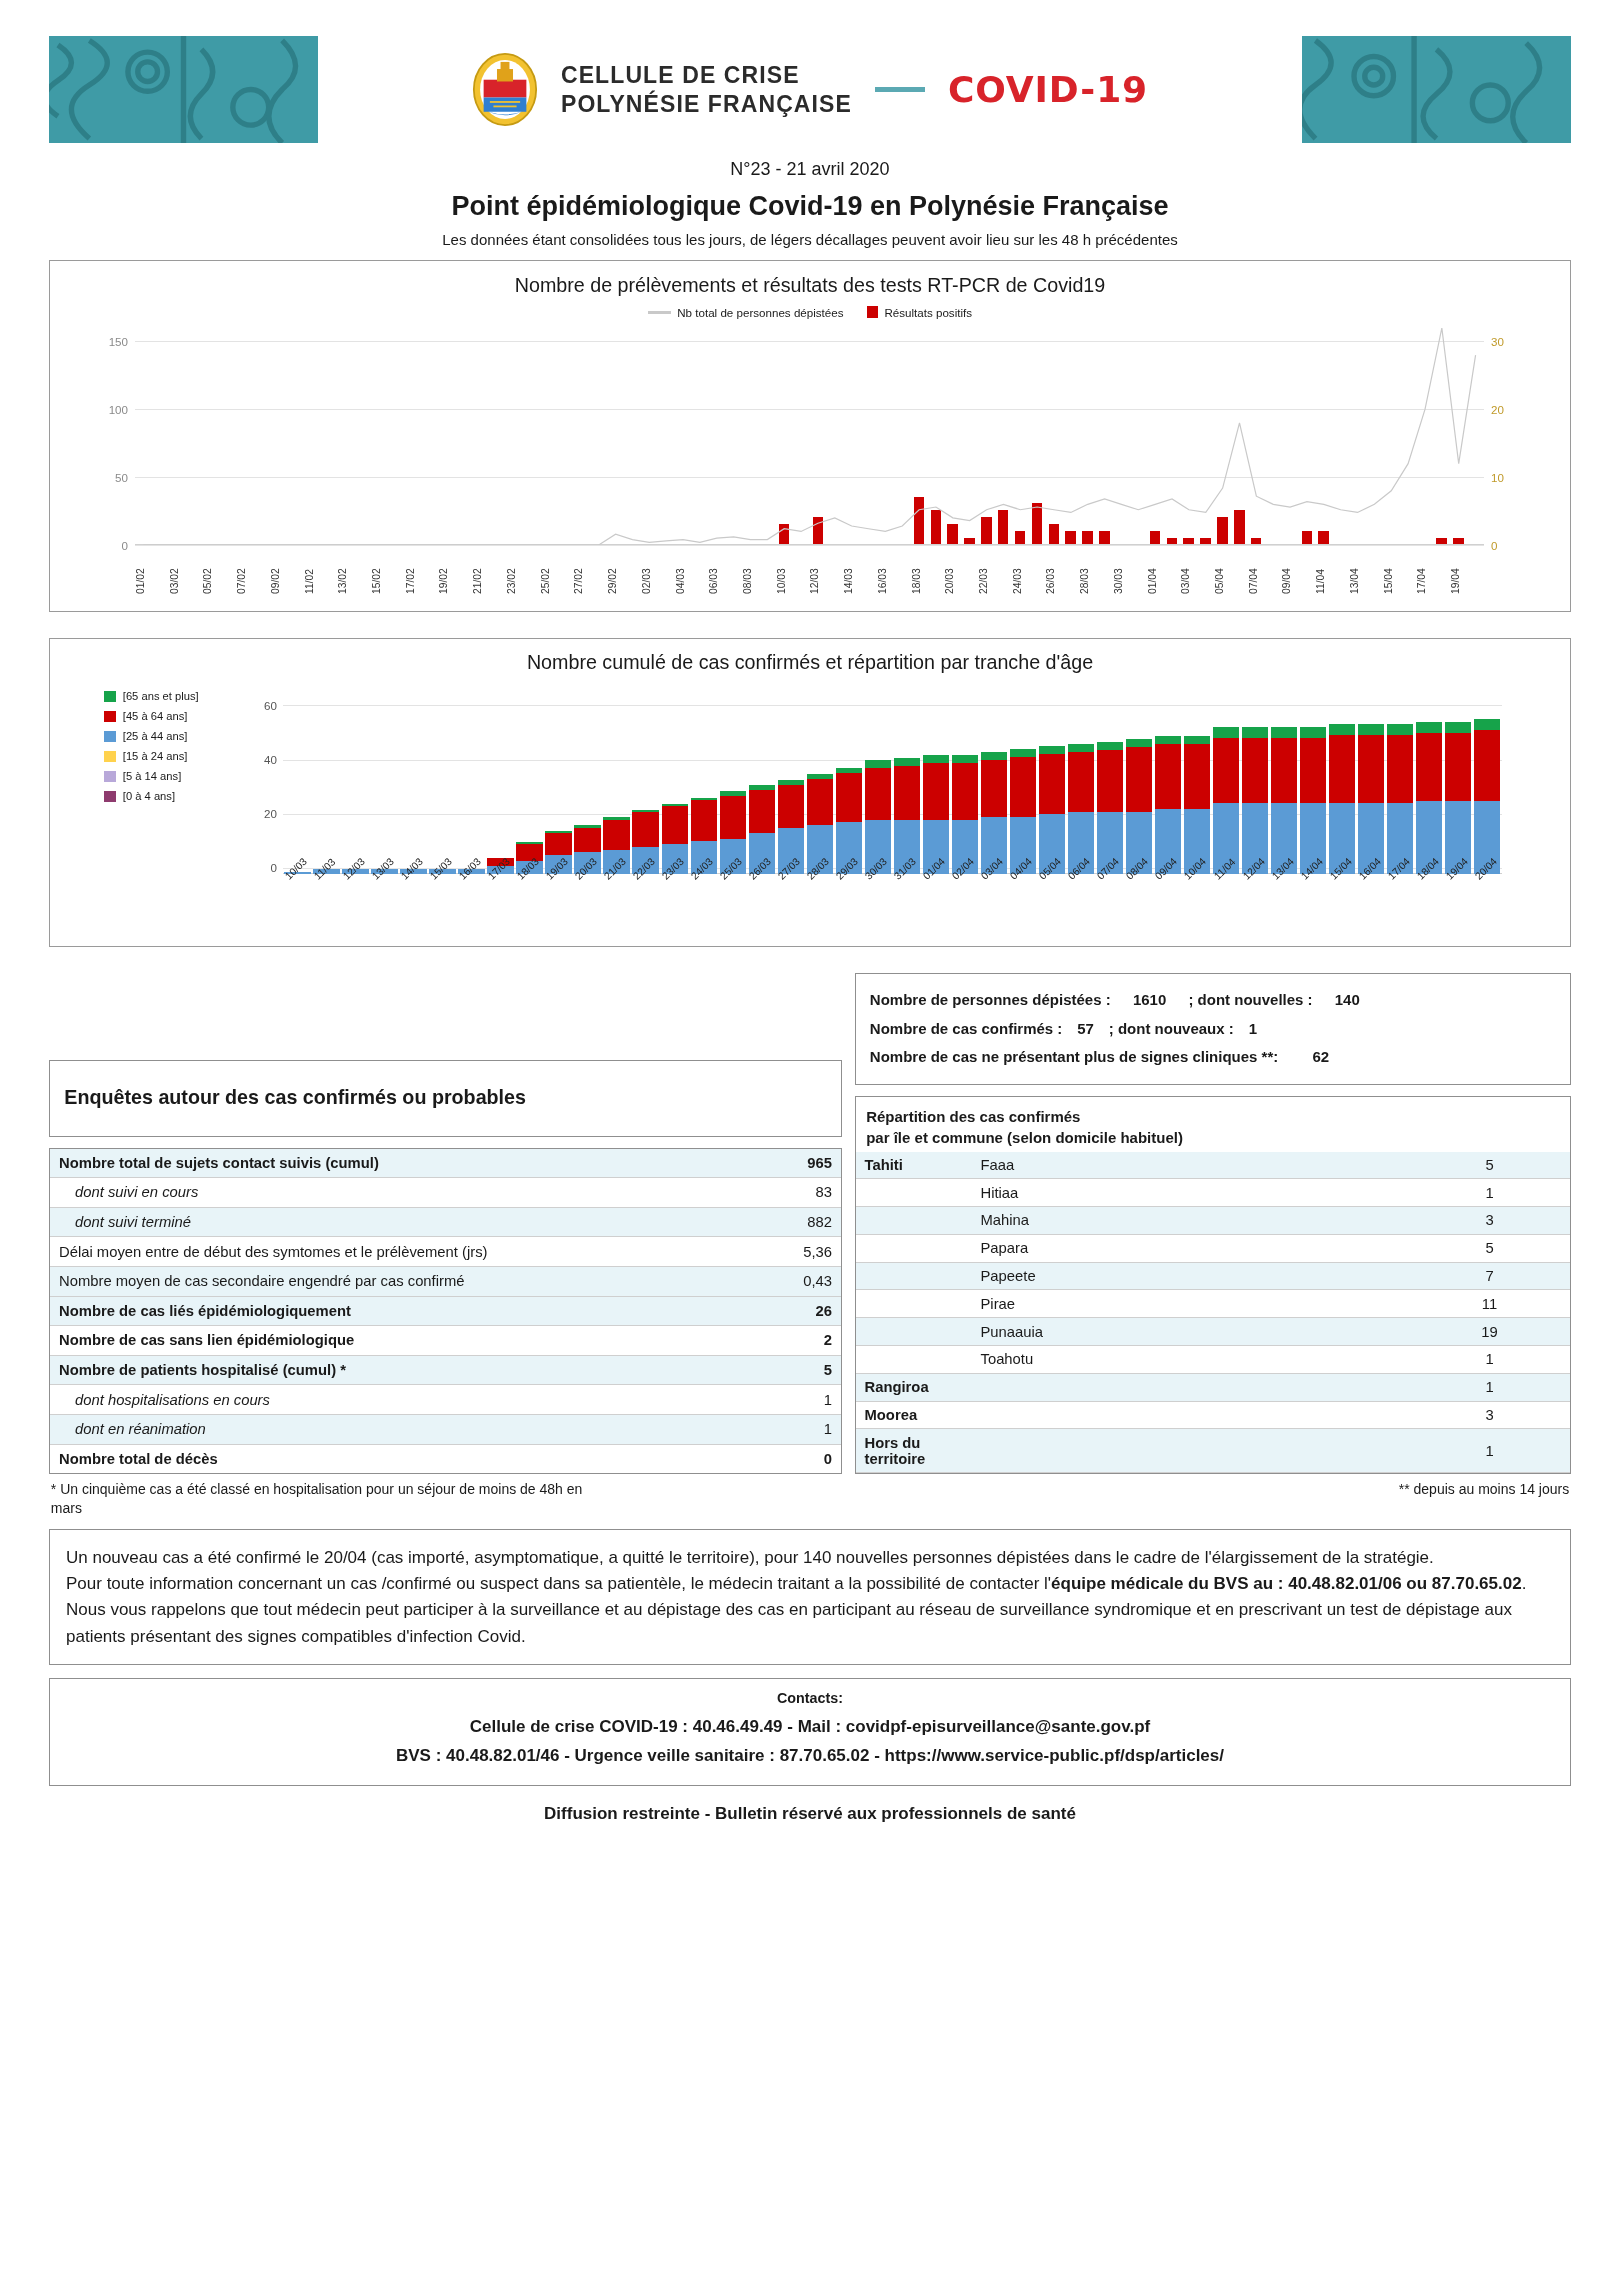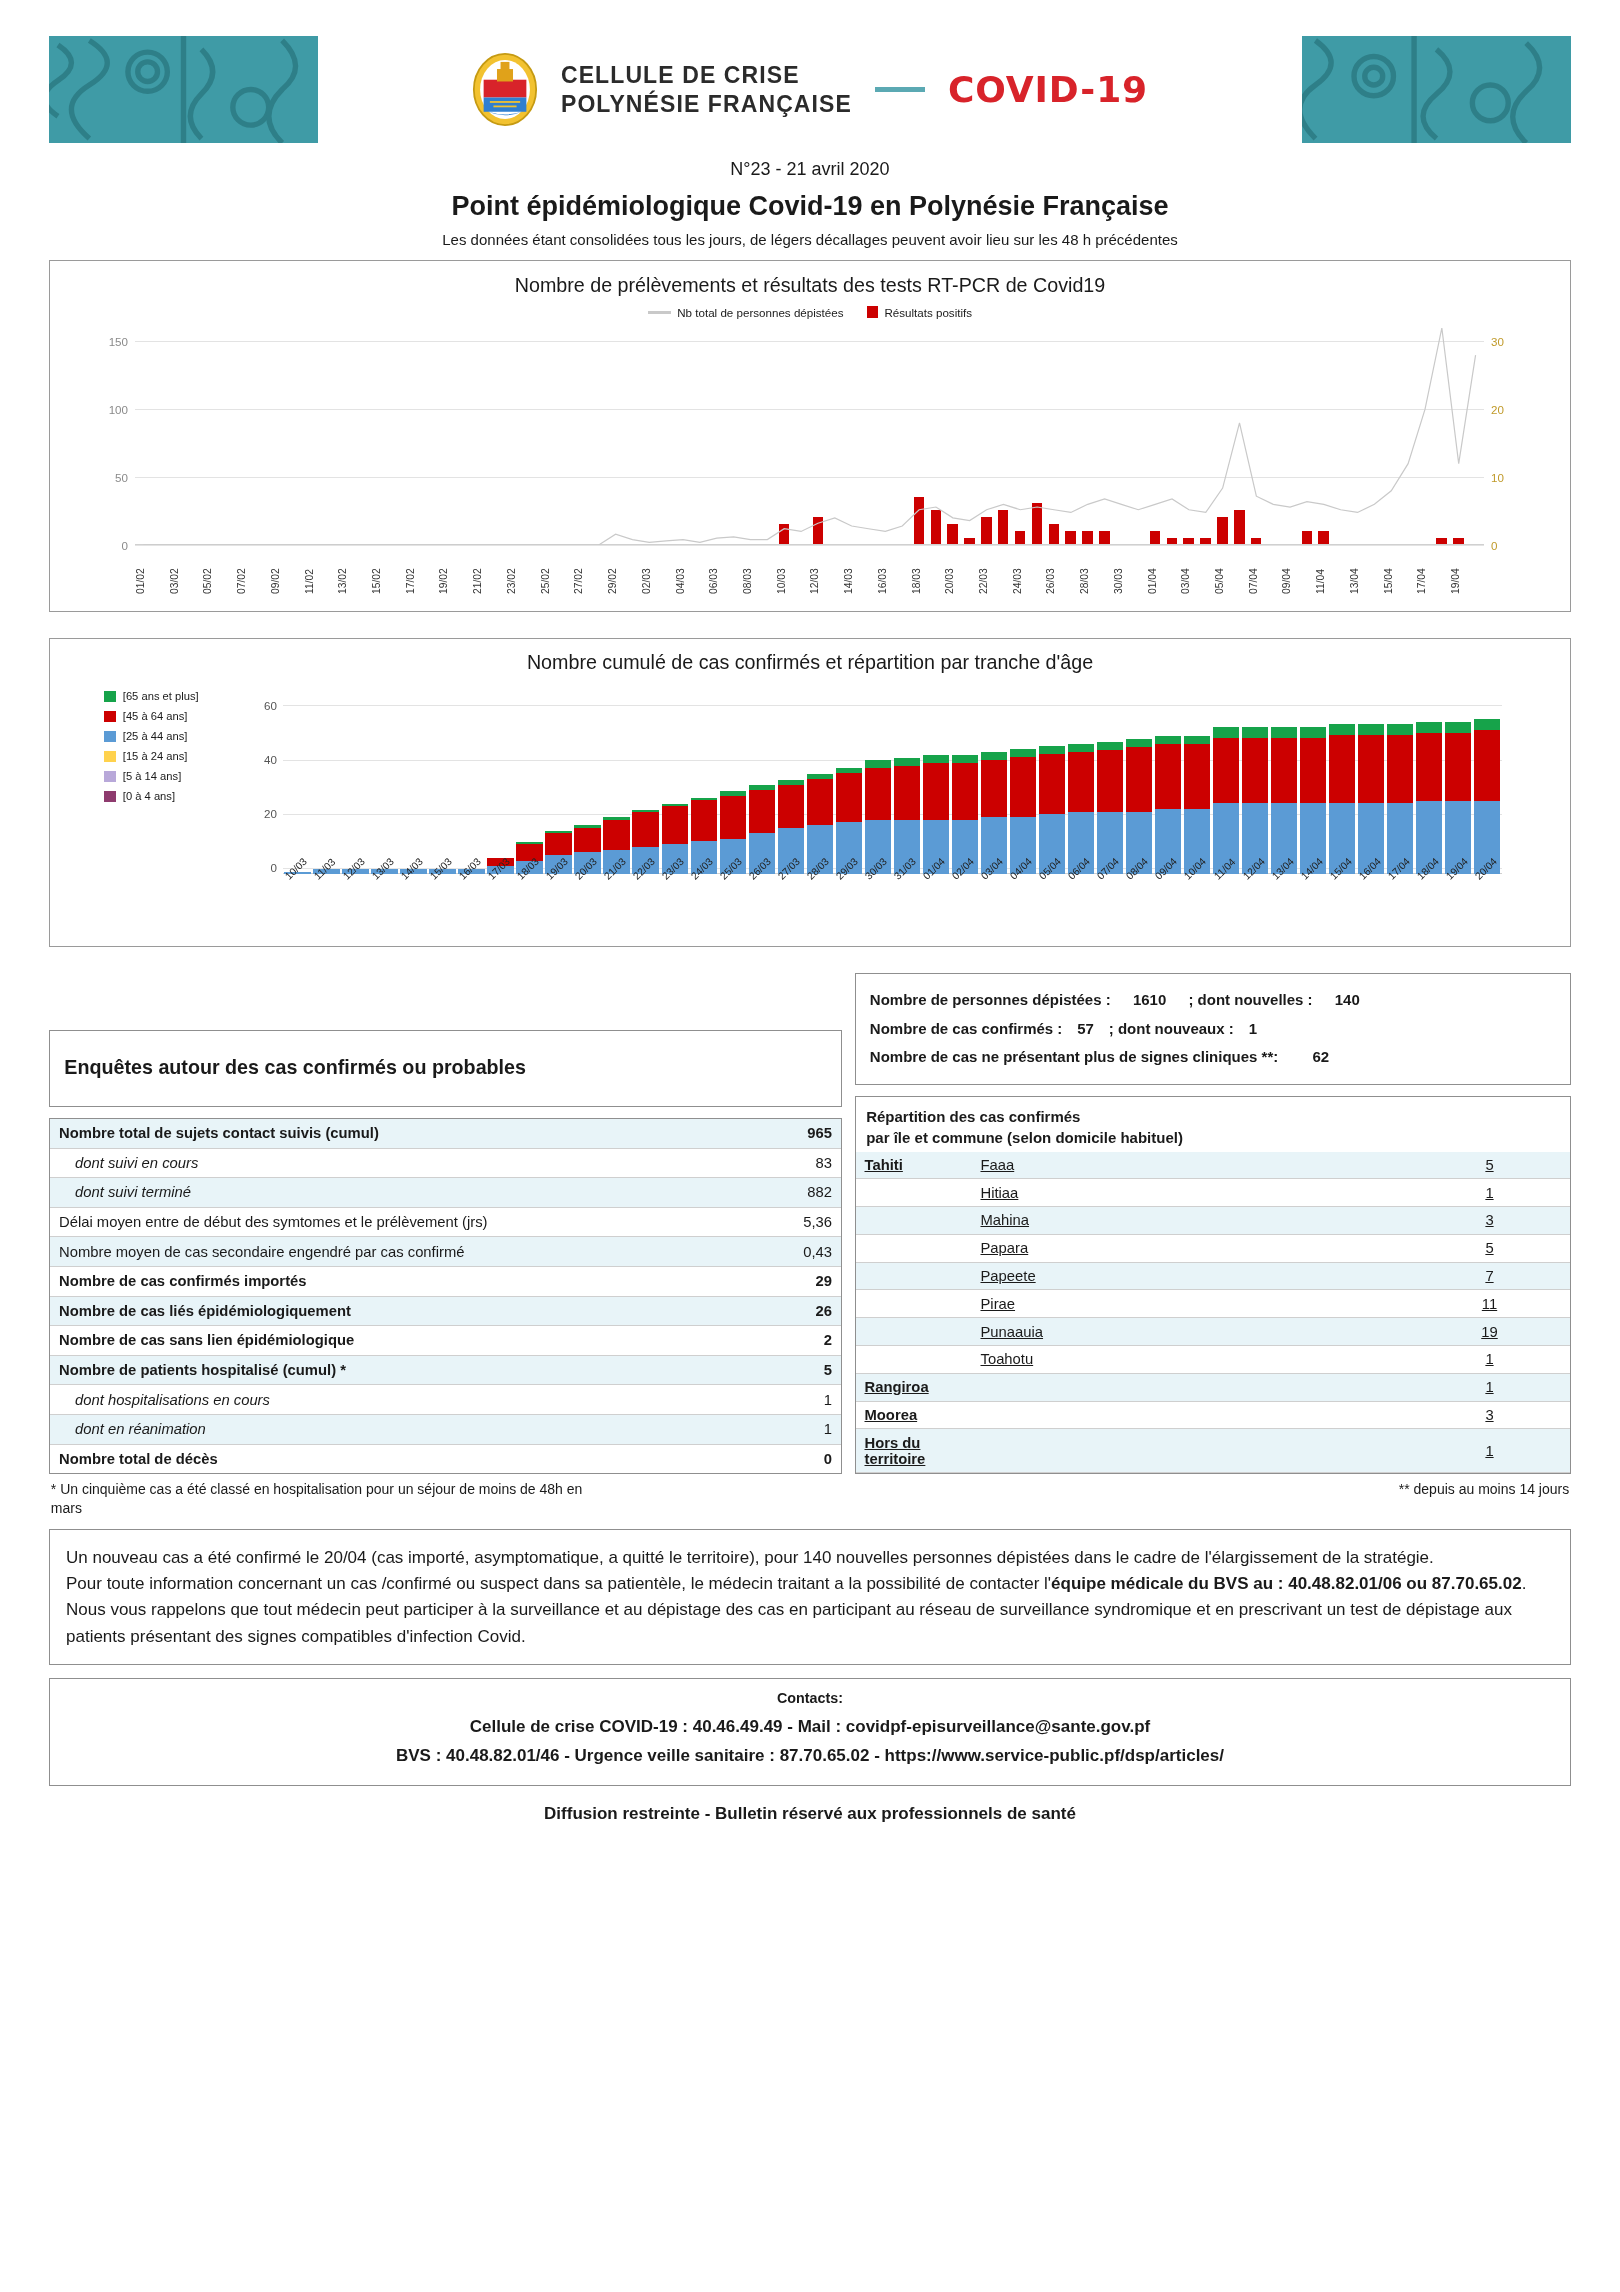--- a/index.html
+++ b/index.html
@@ -78,21 +78,21 @@
   table.t tr:last-child td { border-bottom: none; }
   .rowalt { background: #e8f4f8; }
   .b { font-weight: bold; }
   .ital { font-style: italic; padding-left: 25px !important; }
   .num { text-align: right; width: 107px; }
 
   .summary { font-size: 15px; line-height: 1.9; padding: 12.5px 14.3px; }
   .summary .b { font-weight: bold; }
 
   .rep-head { font-size: 15px; font-weight: bold; padding: 9px 10.7px 3.6px 10.7px; line-height: 1.4; }
-  table.rep { width: 100%; border-collapse: collapse; font-size: 14.8px; text-decoration: underline; }
+  table.rep { width: 100%; border-collapse: collapse; font-size: 14.8px; }
   table.rep td { padding: 5.4px 9px; border-bottom: 0.9px solid #cfcfcf; }
   table.rep td.isle { font-weight: bold; width: 116px; }
   table.rep td.comm { }
   table.rep td.cnt { text-align: center; width: 161px; }
 
   .footnotes { display: flex; justify-content: space-between; font-size: 14px; margin: 5.4px 1.8px 10.7px 1.8px; line-height: 1.4; }
   .footnotes .fr { text-align: right; }
 
   .para { border: 0.9px solid #8f8f8f; padding: 14.3px 16px; font-size: 17px; line-height: 1.55; margin-bottom: 12.5px; }
   .para b { font-weight: bold; }
@@ -835,24 +835,20 @@
                 <td class="num">882</td>
               </tr>
               <tr>
                 <td>Délai moyen entre de début des symtomes et le prélèvement (jrs)</td>
                 <td class="num">5,36</td>
               </tr>
               <tr class="rowalt">
                 <td>Nombre moyen de cas secondaire engendré par cas confirmé</td>
                 <td class="num">0,43</td>
               </tr>
-              <tr>
-                <td class="b">Nombre de cas confirmés importés</td>
-                <td class="num b">29</td>
-              </tr>
               <tr class="rowalt">
                 <td class="b">Nombre de cas liés épidémiologiquement</td>
                 <td class="num b">26</td>
               </tr>
               <tr>
                 <td class="b">Nombre de cas sans lien épidémiologique</td>
                 <td class="num b">2</td>
               </tr>
               <tr class="rowalt">
                 <td class="b">Nombre de patients hospitalisé (cumul) *</td>

